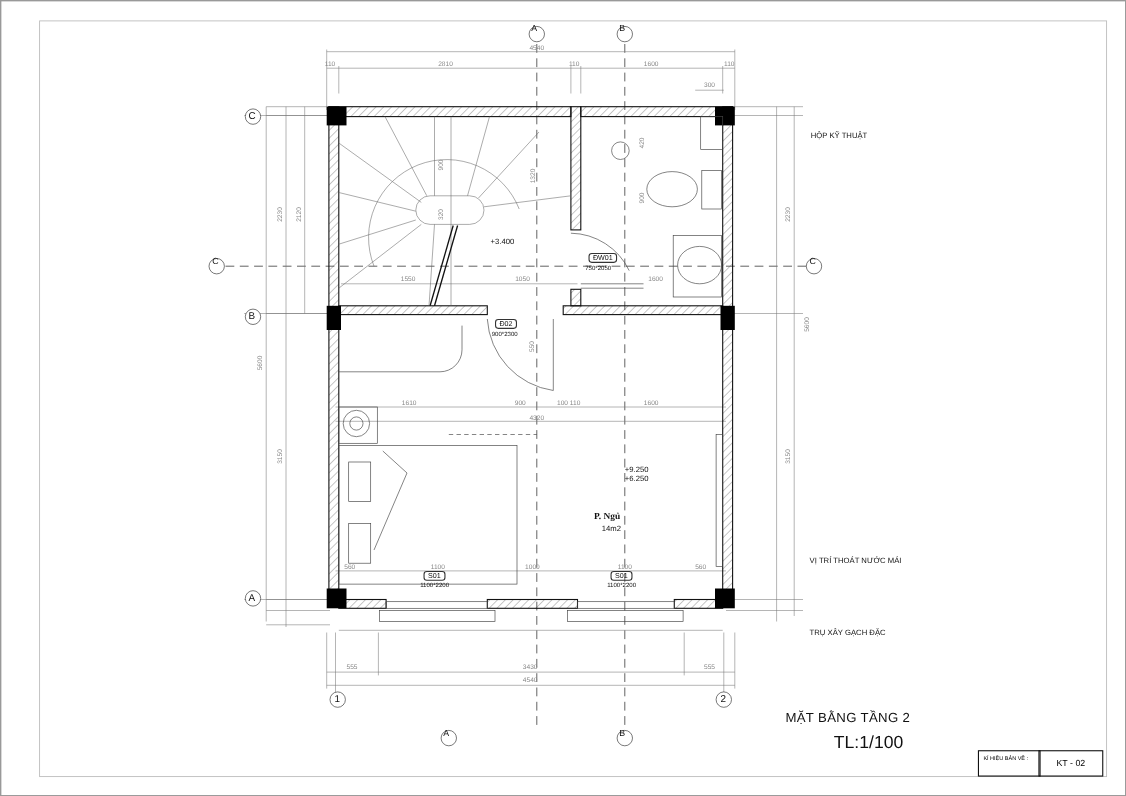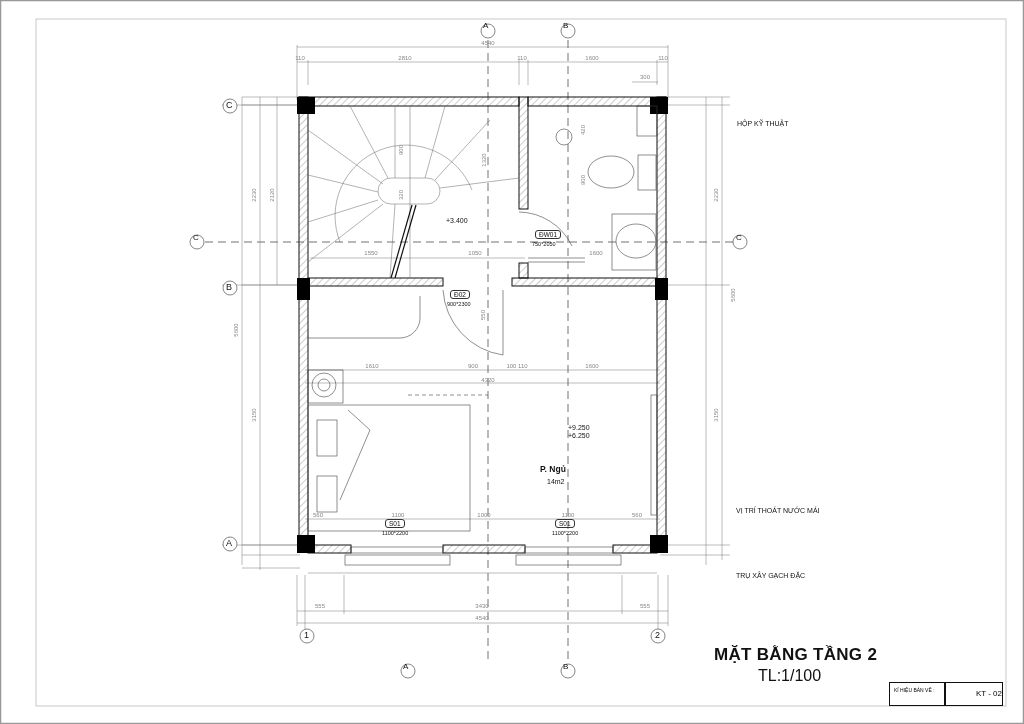--- a/index.html
+++ b/index.html
@@ -1,19 +1,19 @@
 <!DOCTYPE html>
 <html><head>
 <meta charset="utf-8">
 <style>
   html,body{margin:0;padding:0;background:#fff;}
   body{width:1024px;height:724px;position:relative;overflow:hidden;font-family:"Liberation Sans",sans-serif;}
   #sheet{position:absolute;left:0;top:0;width:1024px;height:724px;}
   .label{position:absolute;font-family:"Liberation Sans",sans-serif;color:#111;white-space:nowrap;}
-  .title{font-size:17px;font-weight:bold;letter-spacing:0.3px;}
+  .title{font-size:12px;font-weight:normal;letter-spacing:0.3px;}
   .scale{font-size:16px;}
   .note{font-size:7px;}
   .tb{position:absolute;border:1px solid #111;font-size:5px;}
 </style>
 </head>
 <body>
 
 <svg id="sheet" width="1024" height="724" viewBox="0 0 1024 724" xmlns="http://www.w3.org/2000/svg" font-family="Liberation Sans, sans-serif">
   <defs>
     <pattern id="hatch" patternUnits="userSpaceOnUse" width="5" height="5" patternTransform="rotate(45)">
@@ -232,26 +232,26 @@
 
 <div class="label" style="left:385px;top:519px;font-size:6.5px;border:1px solid #333;border-radius:3px;padding:0 3px;">S01</div>
 <div class="label" style="left:382px;top:530px;font-size:5.5px;">1100*2200</div>
 <div class="label" style="left:555px;top:519px;font-size:6.5px;border:1px solid #333;border-radius:3px;padding:0 3px;">S01</div>
 <div class="label" style="left:552px;top:530px;font-size:5.5px;">1100*2200</div>
 
 <div class="label" style="left:446px;top:217px;font-size:7px;">+3.400</div>
 <div class="label" style="left:568px;top:424px;font-size:7px;">+9.250</div>
 <div class="label" style="left:568px;top:432px;font-size:7px;">+6.250</div>
 
-<div class="label" style="left:540px;top:464px;font-size:8.5px;font-weight:bold;">P. Ngủ</div>
+<div class="label" style="left:540px;top:464px;font-size:8.5px;font-weight:bold;font-family:Liberation Serif, serif;">P. Ngủ</div>
 <div class="label" style="left:547px;top:478px;font-size:7px;">14m2</div>
 
 <div class="label note" style="left:737px;top:120px;">HỘP KỸ THUẬT</div>
 <div class="label note" style="left:736px;top:507px;">VỊ TRÍ THOÁT NƯỚC MÁI</div>
 <div class="label note" style="left:736px;top:572px;">TRỤ XÂY GẠCH ĐẶC</div>
 
 <div class="label title" style="left:714px;top:645px;">MẶT BẰNG TẦNG 2</div>
 <div class="label scale" style="left:758px;top:667px;">TL:1/100</div>
 
 <div class="tb" style="left:889px;top:682px;width:55px;height:22px;">
   <span style="position:absolute;left:4px;top:4px;">KÍ HIỆU BẢN VẼ :</span>
 </div>
-<div class="tb" style="left:944px;top:682px;width:57px;height:22px;font-size:8px;text-align:right;line-height:22px;">KT - 02</div>
+<div class="tb" style="left:944px;top:682px;width:57px;height:22px;font-size:8px;text-align:center;line-height:22px;">KT - 02</div>
 
 </body></html>

